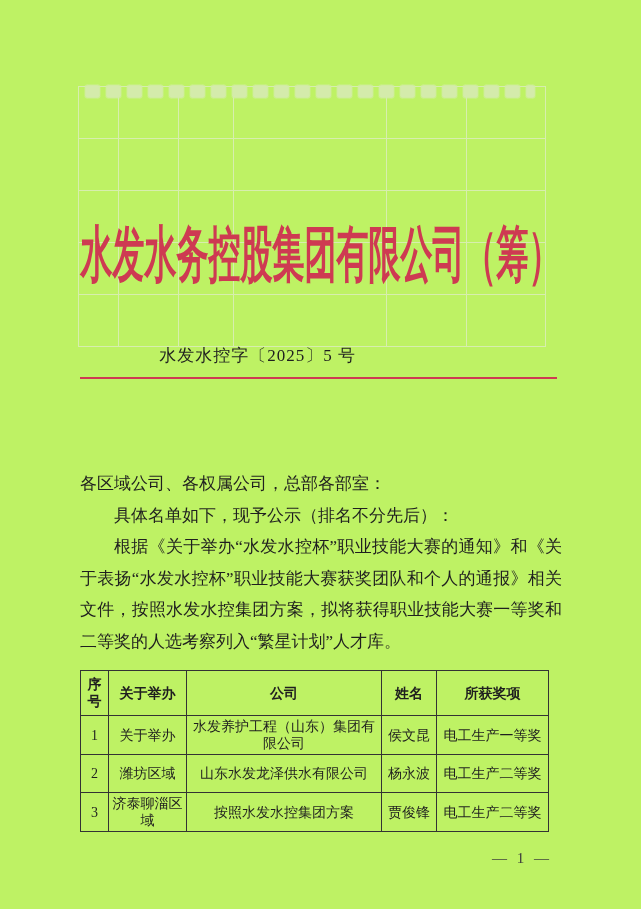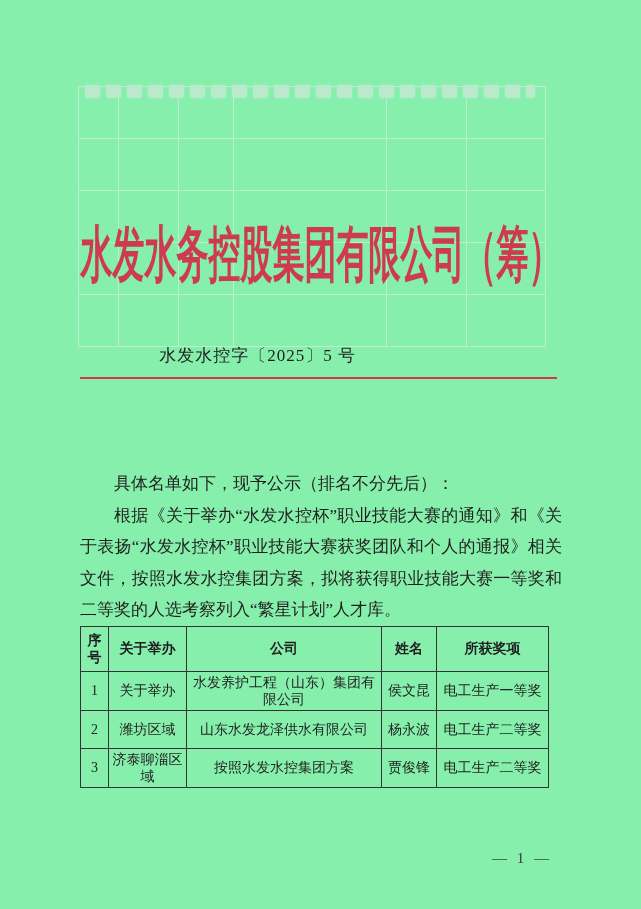--- a/index.html
+++ b/index.html
@@ -1,19 +1,19 @@
 <!DOCTYPE html>
 <html lang="zh" style="--accent: #ce3a52;"><head>
 <meta charset="utf-8">
 <style>
   :root{ --accent:#ce3a52; --ink:#1f1f1f; }
   html,body{margin:0;padding:0;background:#e9e9e9;}
   .page{
     position:relative; width:641px; height:909px; margin:0 auto;
-    background:#86efac; overflow:hidden;
+    background:#bef264; overflow:hidden;
     font-family:"Liberation Serif","DejaVu Serif",serif; color:var(--ink);
   }
   
   .ghost{
     position:absolute; left:78px; top:86px; width:468px; height:261px;
     opacity:.55; pointer-events:none;
     background:repeating-linear-gradient(180deg,#ececec 0 1px,transparent 1px 52px);
   }
   .ghost .gv{position:absolute; top:0; bottom:0; width:1px; background:#ececec;}
   .ghost .gv:nth-child(1){left:0;} .ghost .gv:nth-child(2){left:40px;}
@@ -52,21 +52,21 @@
   
   .content{
     position:absolute; top:468px; left:80px; width:482px;
     font-size:17px; line-height:31.5px; text-align:justify;
   }
   .content p{margin:0;}
   .content p.indent{text-indent:2em;}
   
   .roster{
     border-collapse:collapse; table-layout:fixed; width:468px;
-    font-size:14px;
+    margin-top:13px; font-size:14px;
   }
   .roster th,.roster td{
     border:1px solid #333; text-align:center; vertical-align:middle;
     padding:2px 2px; line-height:17px; font-weight:normal;
   }
   .roster th{font-weight:bold; height:40px;}
   .roster td{height:33px;}
   .pagenum{
     position:absolute; top:850px; left:462px; width:120px;
     font-size:15px; color:#3c3c3c; letter-spacing:3px; text-align:center;
@@ -96,20 +96,21 @@
   <div class="letterhead">
     <span class="lh-text">水发水务控股集团有限公司（筹）</span>
   </div>
 
   <div class="docnum">水发水控字〔2025〕5 号</div>
 
   <div class="redline"></div>
 
 
   <div class="content">
+    <p>各区域公司、各权属公司，总部各部室：</p>
     <p class="indent">具体名单如下，现予公示（排名不分先后）：</p>
     <p class="indent">根据《关于举办“水发水控杯”职业技能大赛的通知》和《关于表扬“水发水控杯”职业技能大赛获奖团队和个人的通报》相关文件，按照水发水控集团方案，拟将获得职业技能大赛一等奖和二等奖的人选考察列入“繁星计划”人才库。</p>
 
     <table class="roster">
       <colgroup>
           <col style="width: 28px;">
           <col style="width: 78px;">
           <col style="width: 195px;">
           <col style="width: 55px;">
           <col style="width: 112px;">

